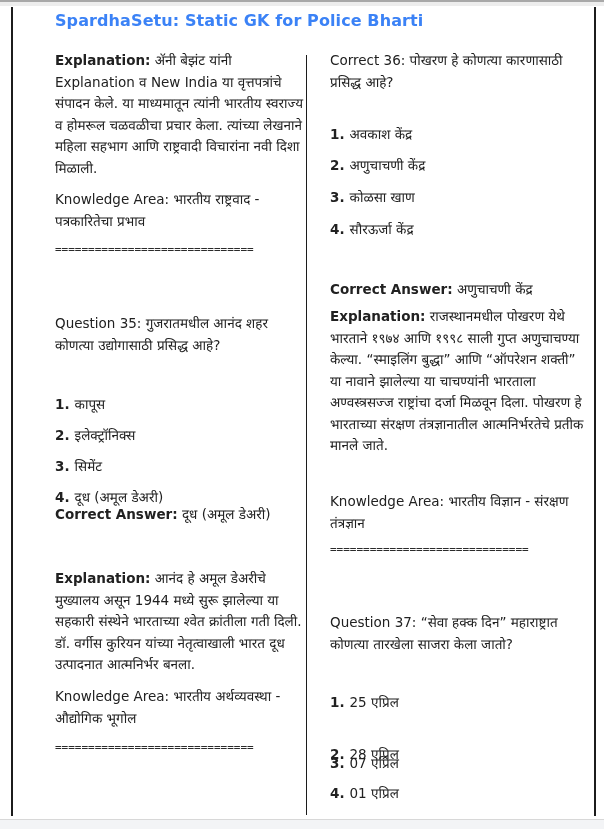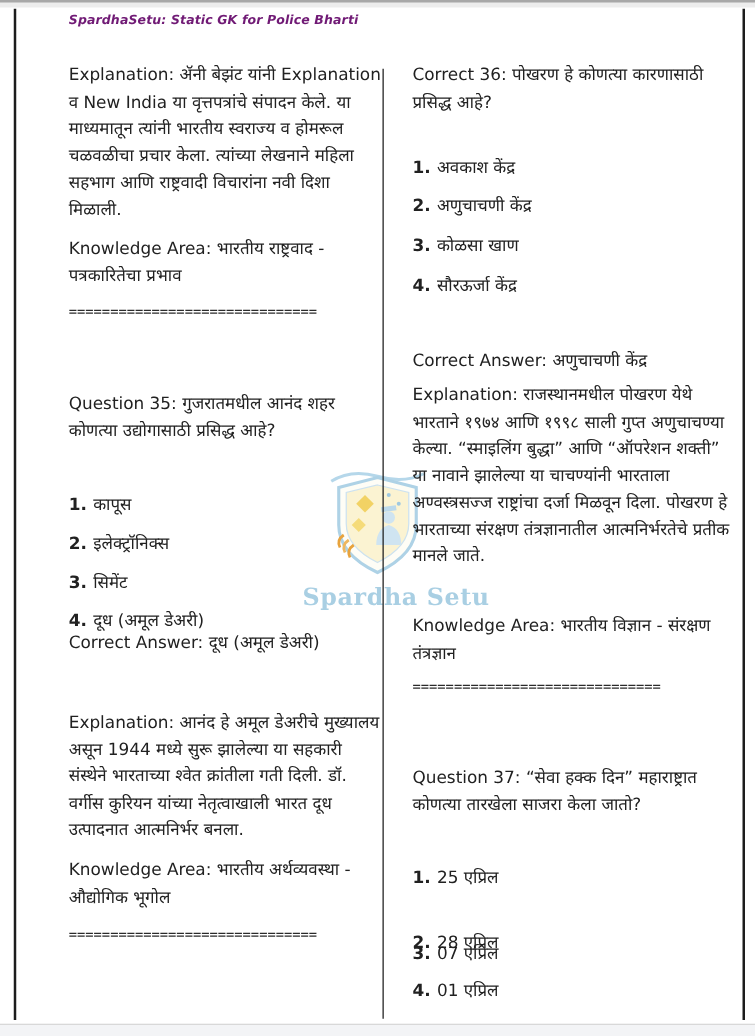--- a/index.html
+++ b/index.html
@@ -13,65 +13,47 @@
   
   .top-strip { position: absolute; top: 0; left: 0; width: 604px; height: 6px;
                background: #ededed; border-top: 2px solid #a8a8a8; }
   .bottom-strip { position: absolute; top: 819px; left: 0; width: 604px; height: 10px;
                   background: #f3f4f6; border-top: 1px solid #d8d8d8; }
   .border-left  { position: absolute; left: 11px;  top: 7px; width: 1.5px; height: 809px; background: #1c1c1c; }
   .border-right { position: absolute; left: 594px; top: 7px; width: 1.5px; height: 809px; background: #1c1c1c; }
   .divider      { position: absolute; left: 306px; top: 55px; width: 1.2px; height: 760px; background: #1c1c1c; }
 
   .header { position: absolute; left: 55px; top: 11px;
-            font-size: 10px; font-weight: 700; font-style: italic; color: #701a75;
+            font-size: 16px; font-weight: 700; color: #3b82f6;
             letter-spacing: 0.1px; }
 
   .block { position: absolute; font-size: 13.5px; line-height: 21.5px; color: #212121; }
   .left-col  { left: 55px;  width: 250px; }
   .right-col { left: 330px; width: 256px; }
-  .bold { font-weight: 400; }
+  .bold { font-weight: 700; }
   .sep { font-family: "DejaVu Sans Mono", "Liberation Mono", monospace; font-size: 11px; color: #2a2a2a; }
   .option .opt-num { font-weight: 700; margin-right: 5px; }
 
   
   .watermark { position: absolute; left: 242px; top: 372px; width: 120px;
                text-align: center; z-index: 0; }
   .watermark svg { display: block; margin: 0 auto; }
   .wm-text { margin-top: 3px; font-family: "DejaVu Serif", "Liberation Serif", serif;
              font-weight: 700; font-size: 19px; color: #a9cfe3; letter-spacing: 0.5px;
              white-space: nowrap; }
   .content { position: relative; z-index: 1; }
 </style>
 </head>
 <body>
 
 <div class="page">
 
   <div class="top-strip"></div>
   <div class="bottom-strip"></div>
 
-  <div class="watermark">
-    <svg width="82" height="92" viewBox="0 0 82 92">
-      <path d="M4 13 Q 20 3 41 9 Q 62 15 78 7" fill="none" stroke="#b5d7ea" stroke-width="2.4"></path>
-      <path d="M41 10 L72 18 V48 C72 66 58 78 41 86 C24 78 10 66 10 48 V18 Z" fill="#fefdf6" stroke="#aed2e6" stroke-width="2.5"></path>
-      <path d="M41 16 L66 22 V47 C66 61 55 71 41 78 C27 71 16 61 16 47 V22 Z" fill="#fbf3d2" stroke="#cde2ef" stroke-width="1"></path>
-      <rect x="26" y="26" width="10" height="10" fill="#f2d264" transform="rotate(45 31 31)"></rect>
-      <rect x="22" y="44" width="8" height="8" fill="#f5db79" transform="rotate(45 26 48)"></rect>
-      <circle cx="50" cy="24" r="1.6" fill="#9fc8e0"></circle>
-      <circle cx="58" cy="31" r="1.6" fill="#9fc8e0"></circle>
-      <rect x="44" y="33" width="12" height="4" fill="#bcd9ea" transform="rotate(-8 50 35)"></rect>
-      <circle cx="50" cy="42" r="5" fill="#cfe4f1"></circle>
-      <path d="M50 48 C43 50 40 56 40 64 H60 C60 56 57 50 50 48 Z" fill="#cfe4f1"></path>
-      <path d="M14 56 q-6 4 -3 10" fill="none" stroke="#e8a33c" stroke-width="2.2"></path>
-      <path d="M18 60 q-6 4 -3 10" fill="none" stroke="#eeb75f" stroke-width="2.2"></path>
-      <path d="M22 64 q-6 4 -3 10" fill="none" stroke="#e8a33c" stroke-width="2.2"></path>
-    </svg>
-    <div class="wm-text">Spardha Setu</div>
-  </div>
 
   <div class="content">
 
     <div class="border-left"></div>
     <div class="border-right"></div>
     <div class="divider"></div>
 
     <div class="header">SpardhaSetu: Static GK for Police Bharti</div>
 
     <div class="block left-col" style="top:50px">

